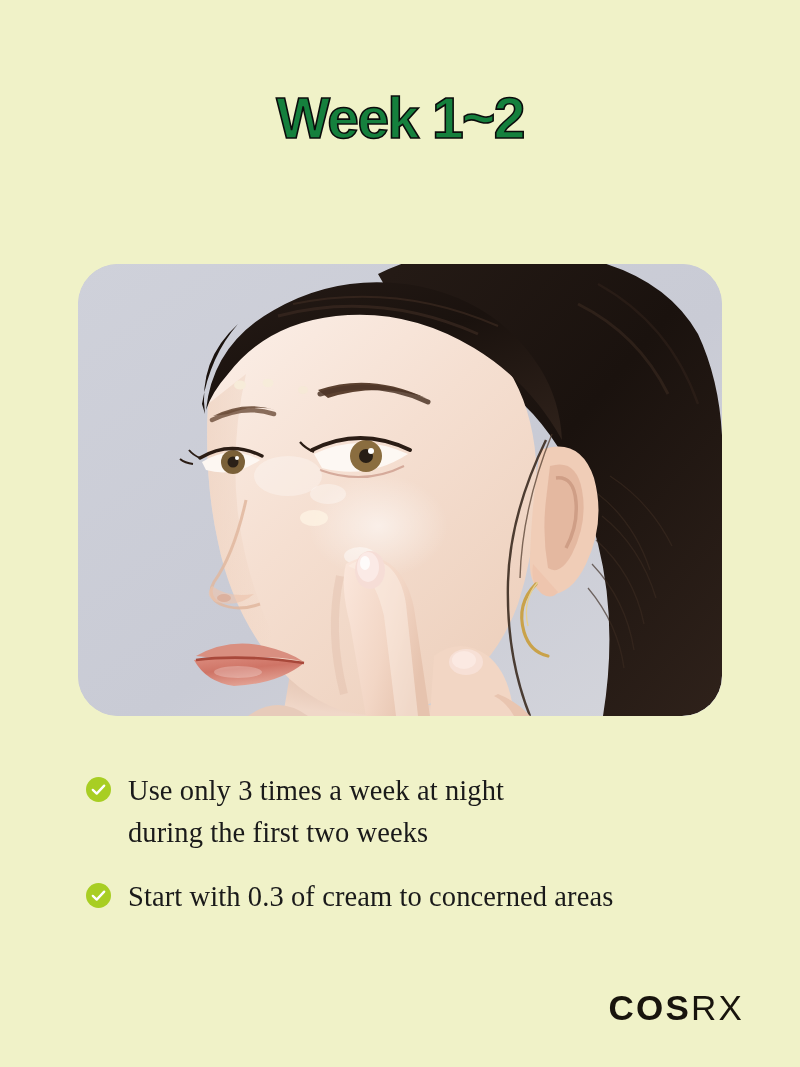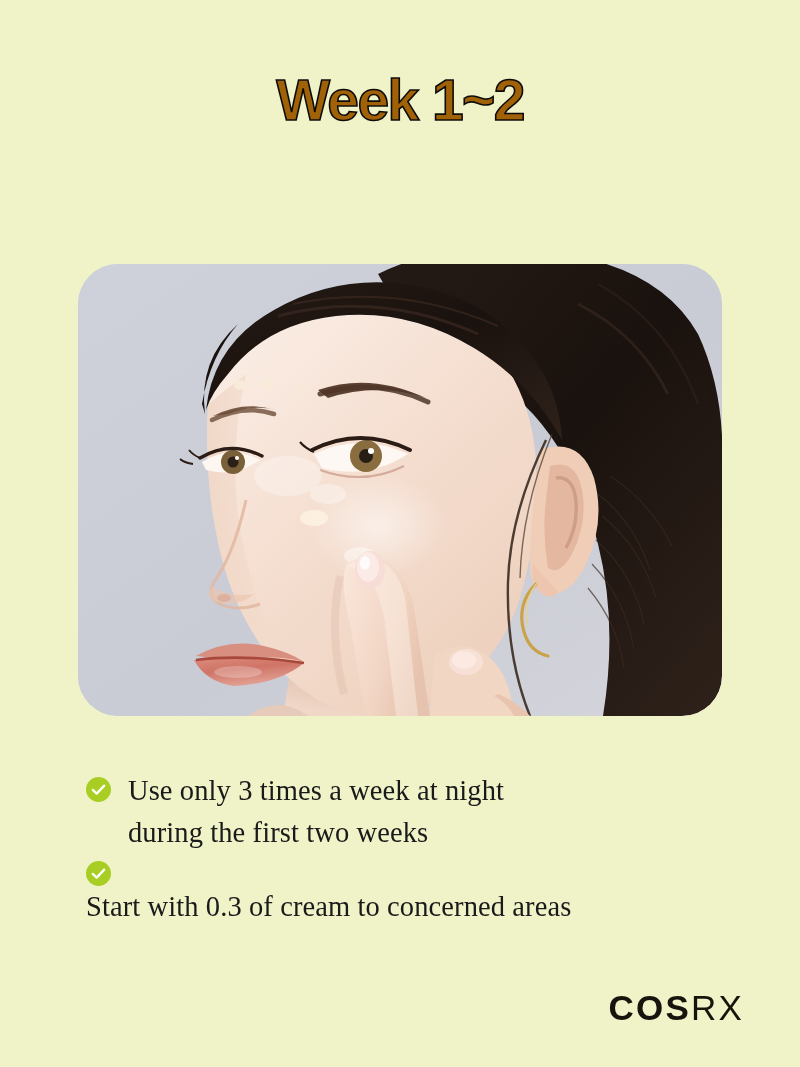--- a/index.html
+++ b/index.html
@@ -29,24 +29,24 @@
     letter-spacing:-1.2px;
     color:#111111;
     line-height:1.02;
     display:block;
   }
   .title-sub {
     font-family:"Liberation Sans", sans-serif;
     font-size:57px;
     font-weight:700;
     letter-spacing:-1.6px;
-    color:#a16207;
+    color:#15803d;
     line-height:1.08;
     display:block;
-    margin-top:2px;
+    margin-top:20px;
     -webkit-text-stroke:1.6px #0b0b0b;
   }
 
   
   .photo-card {
     position:absolute;
     left:78px; top:264px;
     width:644px; height:452px;
     border-radius:40px;
     overflow:hidden;
@@ -56,22 +56,23 @@
 
   
   .bullets {
     position:absolute;
     left:86px; top:770px;
     width:660px;
   }
   .bullet-row {
     display:flex;
     align-items:flex-start;
-  }
-  .bullet-row:last-child { margin-bottom:0;flex-direction:column; }
+    margin-bottom:22px;
+  }
+  .bullet-row:last-child { margin-bottom:0; }
   .check-icon {
     flex:0 0 auto;
     width:25px; height:25px;
     margin-top:7px;
     margin-right:17px;
   }
   .bullet-text {
     font-family:"Liberation Serif", serif;
     font-size:28.5px;
     line-height:42px;

